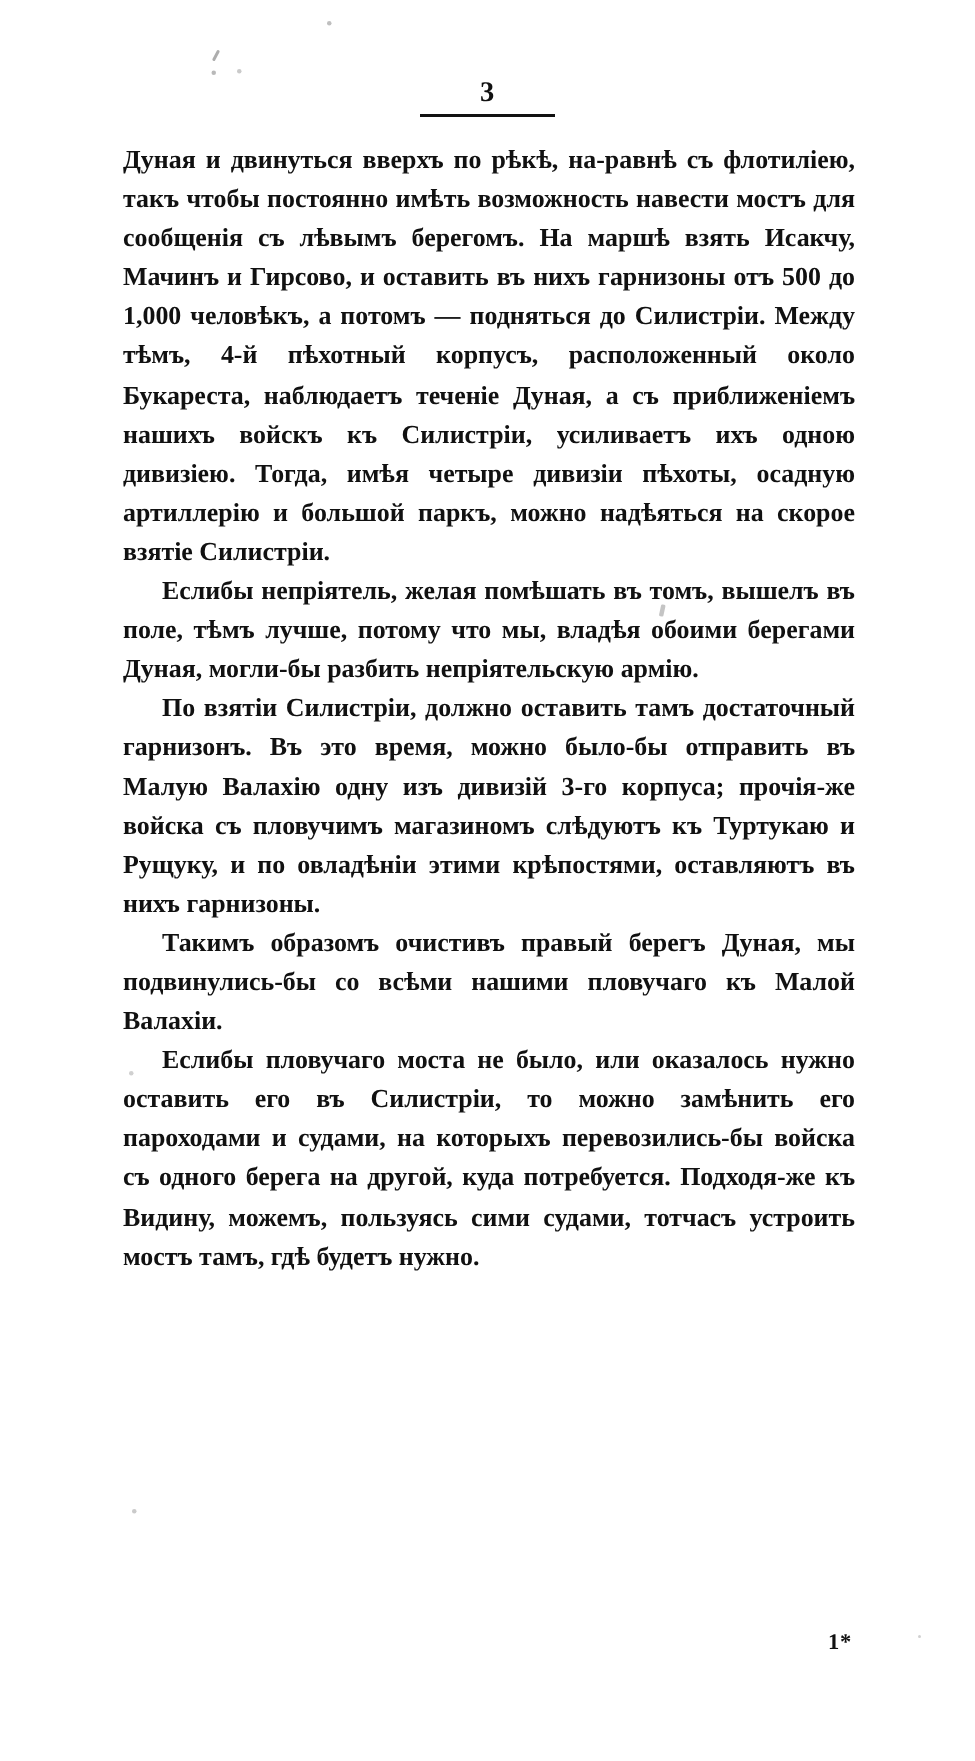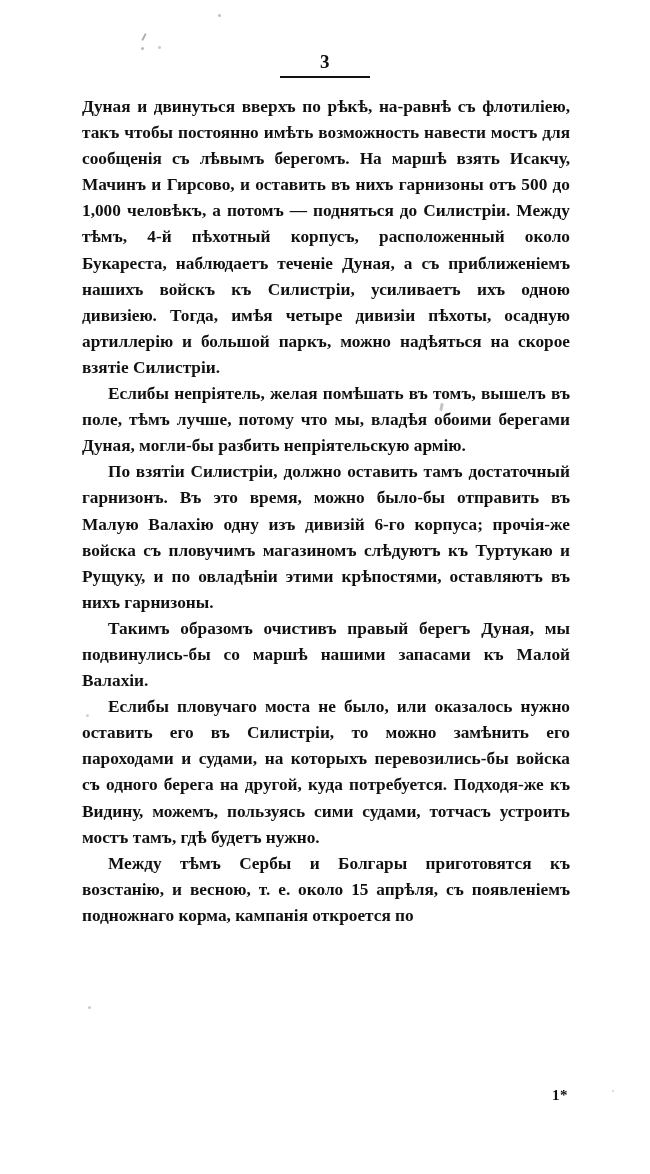--- a/index.html
+++ b/index.html
@@ -100,21 +100,20 @@
   <span class="speck s8"></span>
 
   <div class="page-header">
     <div class="page-number">3</div>
     <div class="header-rule"></div>
   </div>
 
   <div class="body-text">
     <p class="noindent">Дуная и двинуться вверхъ по рѣкѣ, на-равнѣ съ флотилiею, такъ чтобы постоянно имѣть возможность навести мостъ для сообщенiя съ лѣвымъ берегомъ. На маршѣ взять Исакчу, Мачинъ и Гирсово, и оставить въ нихъ гарнизоны отъ 500 до 1,000 человѣкъ, а потомъ — подняться до Силистрiи. Между тѣмъ, 4-й пѣхотный корпусъ, расположенный около Букареста, наблюдаетъ теченiе Дуная, а съ приближенiемъ нашихъ войскъ къ Силистрiи, усиливаетъ ихъ одною дивизiею. Тогда, имѣя четыре дивизiи пѣхоты, осадную артиллерiю и большой паркъ, можно надѣяться на скорое взятiе Силистрiи.</p>
     <p>Еслибы непрiятель, желая помѣшать въ томъ, вышелъ въ поле, тѣмъ лучше, потому что мы, владѣя обоими берегами Дуная, могли-бы разбить непрiятельскую армiю.</p>
-    <p>По взятiи Силистрiи, должно оставить тамъ достаточный гарнизонъ. Въ это время, можно было-бы отправить въ Малую Валахiю одну изъ дивизiй 6-го корпуса; прочiя-же войска съ пловучимъ магазиномъ слѣдуютъ къ Туртукаю и Рущуку, и по овладѣнiи этими крѣпостями, оставляютъ въ нихъ гарнизоны.</p>
-    <p>Такимъ образомъ очистивъ правый берегъ Дуная, мы подвинулись-бы со маршѣ нашими запасами къ Малой Валахiи.</p>
+    <p>По взятiи Силистрiи, должно оставить тамъ достаточный гарнизонъ. Въ это время, можно было-бы отправить въ Малую Валахiю одну изъ дивизiй 3-го корпуса; прочiя-же войска съ пловучимъ магазиномъ слѣдуютъ къ Туртукаю и Рущуку, и по овладѣнiи этими крѣпостями, оставляютъ въ нихъ гарнизоны.</p>
+    <p>Такимъ образомъ очистивъ правый берегъ Дуная, мы подвинулись-бы со всѣми нашими пловучаго къ Малой Валахiи.</p>
     <p>Еслибы пловучаго моста не было, или оказалось нужно оставить его въ Силистрiи, то можно замѣнить его пароходами и судами, на которыхъ перевозились-бы войска съ одного берега на другой, куда потребуется. Подходя-же къ Видину, можемъ, пользуясь сими судами, тотчасъ устроить мостъ тамъ, гдѣ будетъ нужно.</p>
-    <p>Между тѣмъ Сербы и Болгары приготовятся къ возстанiю, и весною, т. е. около 15 апрѣля, съ появленiемъ подножнаго корма, кампанiя откроется по</p>
   </div>
 
   <div class="footnote-mark">1*</div>
 
 </div>
 
 </body></html>

